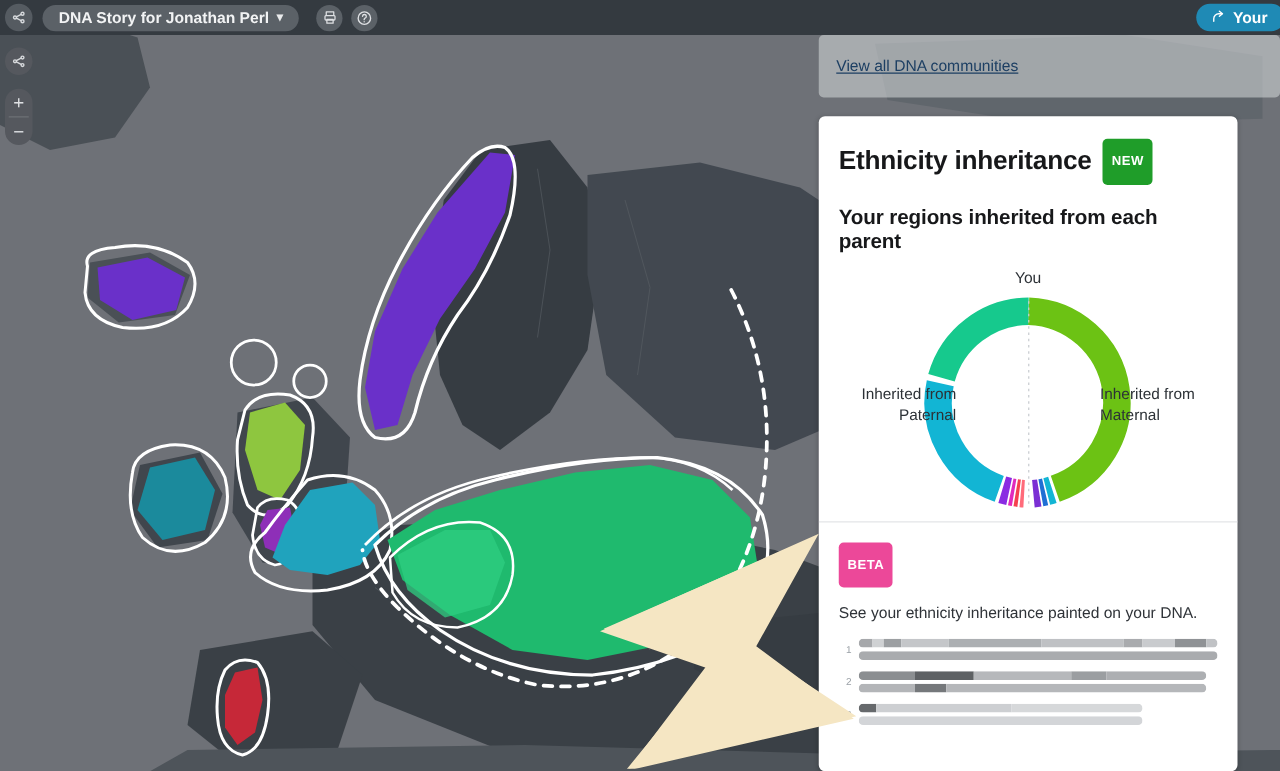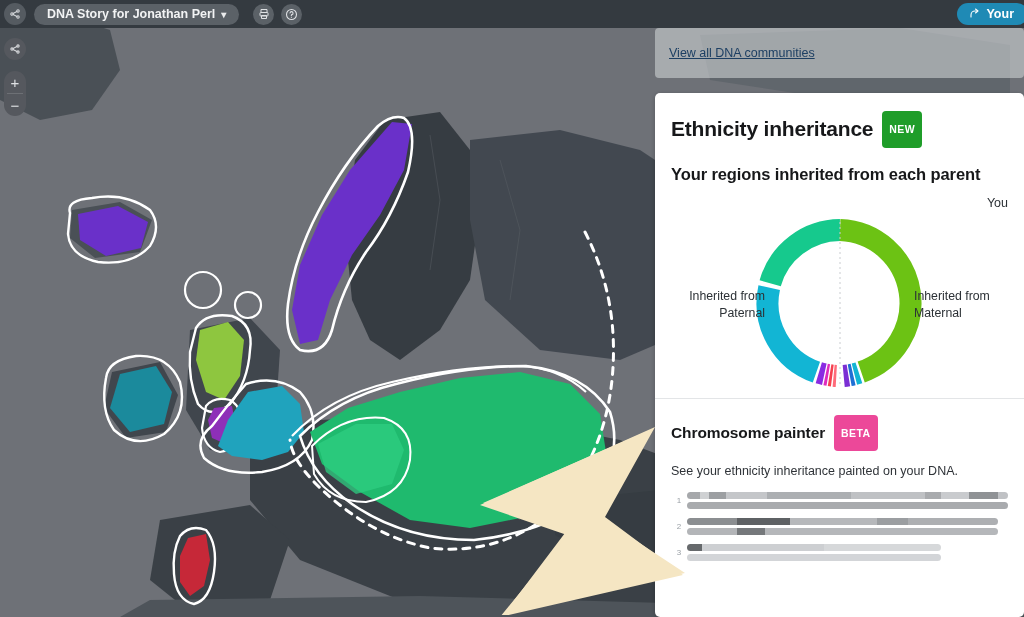--- a/index.html
+++ b/index.html
@@ -77,21 +77,21 @@
   .comm-card {
     position: absolute; left: 0; top: 0; width: 369px; height: 50px;
     background: rgba(215,218,221,0.55);
     border-radius: 4px;
     display: flex; align-items: center; padding-left: 14px;
   }
   .comm-link {
     font-size: 12.5px; color: #1d3f63; text-decoration: underline; cursor: pointer; font-weight: 400;
   }
   .eth-card {
-    position: absolute; left: 0; top: 65px; width: 369px; height: 524px;
+    position: absolute; left: 0; top: 65px; width: 335px; height: 524px;
     background: #ffffff; border-radius: 5px;
     box-shadow: 0 1px 4px rgba(0,0,0,.22);
     overflow: hidden;
   }
   .eth-body { padding: 18px 16px 0 16px; }
   .h-row { display: flex; align-items: center; gap: 9px; }
   .h1 { font-size: 21px; font-weight: 700; color: #17181a; letter-spacing: -.2px; }
   .badge {
     background: #1f9d29; color: #fff; font-size: 10.5px; font-weight: 700;
     padding: 13px 7px; border-radius: 4px; letter-spacing: .4px; line-height: 1;
@@ -102,21 +102,21 @@
     margin-top: 17px; letter-spacing: -.1px;
   }
   .para {
     font-size: 12.3px; color: #3b4045; line-height: 1.52; margin-top: 10px;
   }
 
   
   .donut-wrap { position: relative; margin-top: 12px; height: 196px; }
   .you-label {
     position: absolute; left: 0; right: 0; top: 0;
-    text-align: right; font-size: 12.5px; color: #2c3136;
+    text-align: center; font-size: 12.5px; color: #2c3136;
   }
   .donut-svg { position: absolute; left: 50%; top: 22px; transform: translateX(-50%); }
   .side-label {
     position: absolute; font-size: 12.3px; color: #2c3136; line-height: 1.4; width: 92px;
   }
   .side-label.pat { left: 2px; top: 92px; text-align: right; }
   .side-label.mat { right: 2px; top: 92px; text-align: left; }
 
   .divider { height: 1px; background: #e3e5e7; margin: 6px 0 0 0; }
 
@@ -324,21 +324,20 @@
             <div>Inherited from</div>
             <div>Maternal</div>
           </div>
         </div>
       </div>
 
       <div class="divider"></div>
 
       <div class="cp-body">
         <div class="h-row">
-          <span class="h2" style="margin-top:0;font-size:15.5px;">Chromosome painter</span>
           <span class="badge beta">BETA</span>
         </div>
         <div class="cp-sub">See your ethnicity inheritance painted on your DNA.</div>
 
         <div class="chromos">
 
           <div class="chrom-row">
             <div class="chrom-num">1</div>
             <div class="chrom-bars">
               <div class="chrom-bar" style="width:100%">

